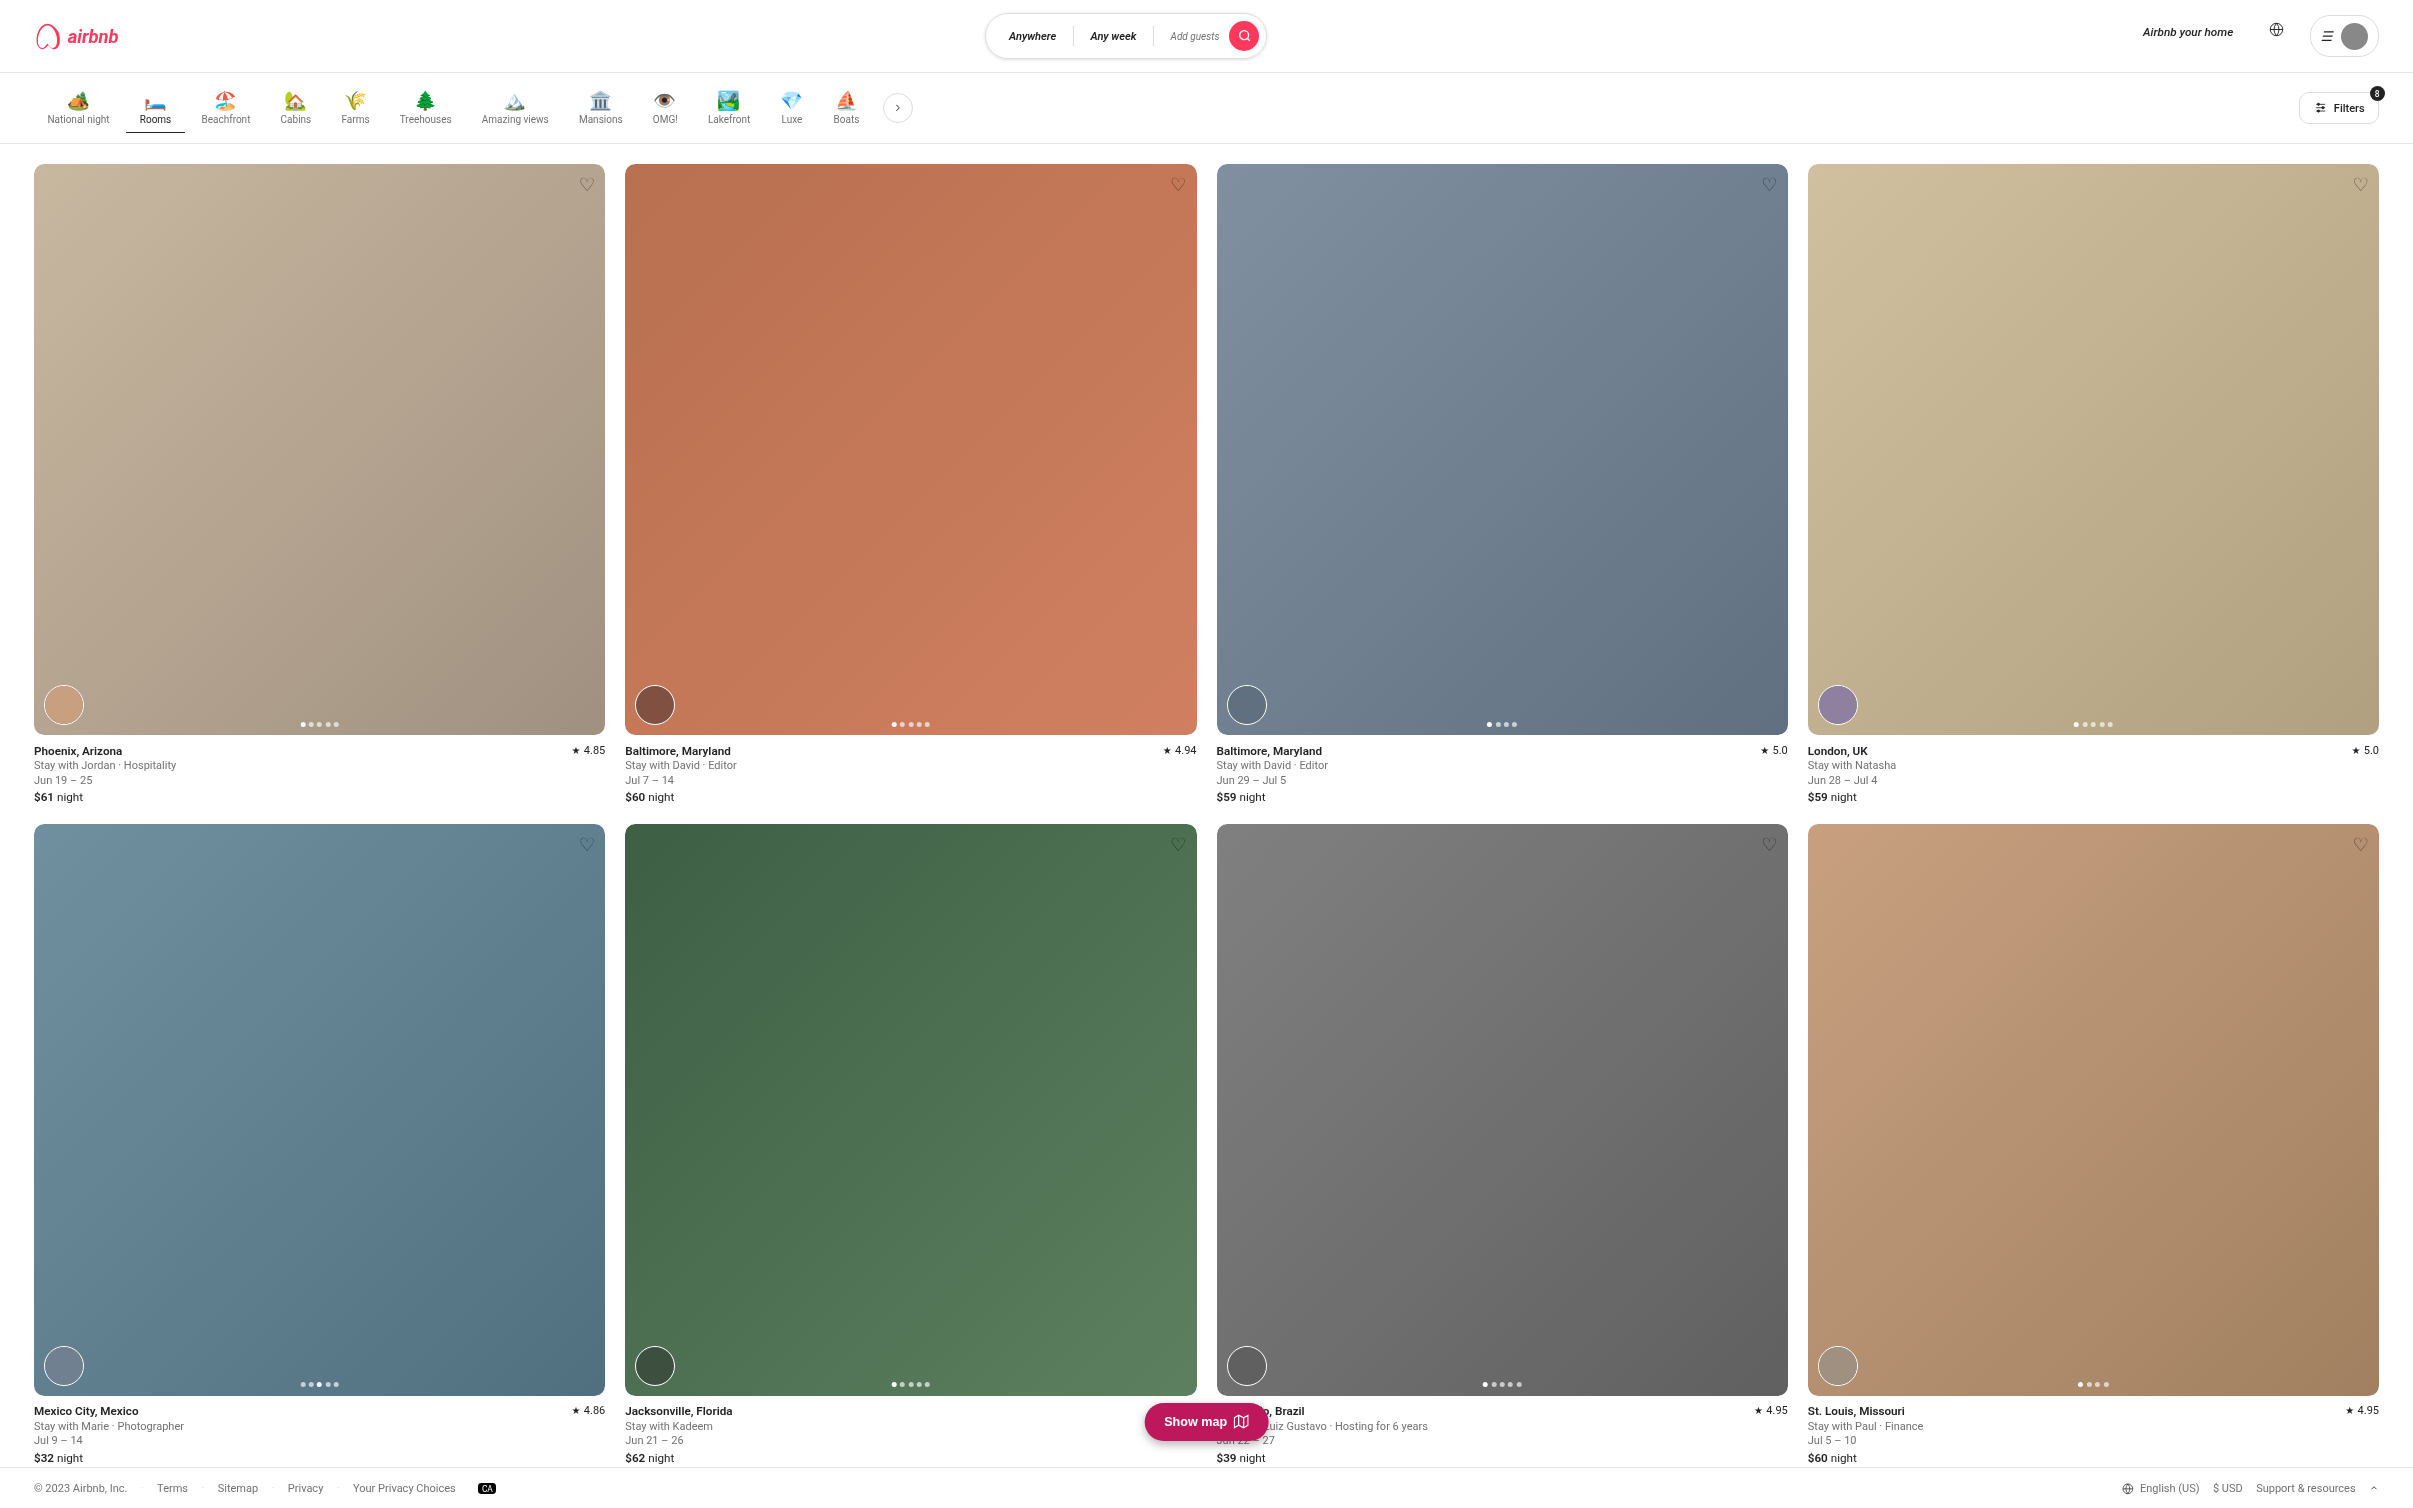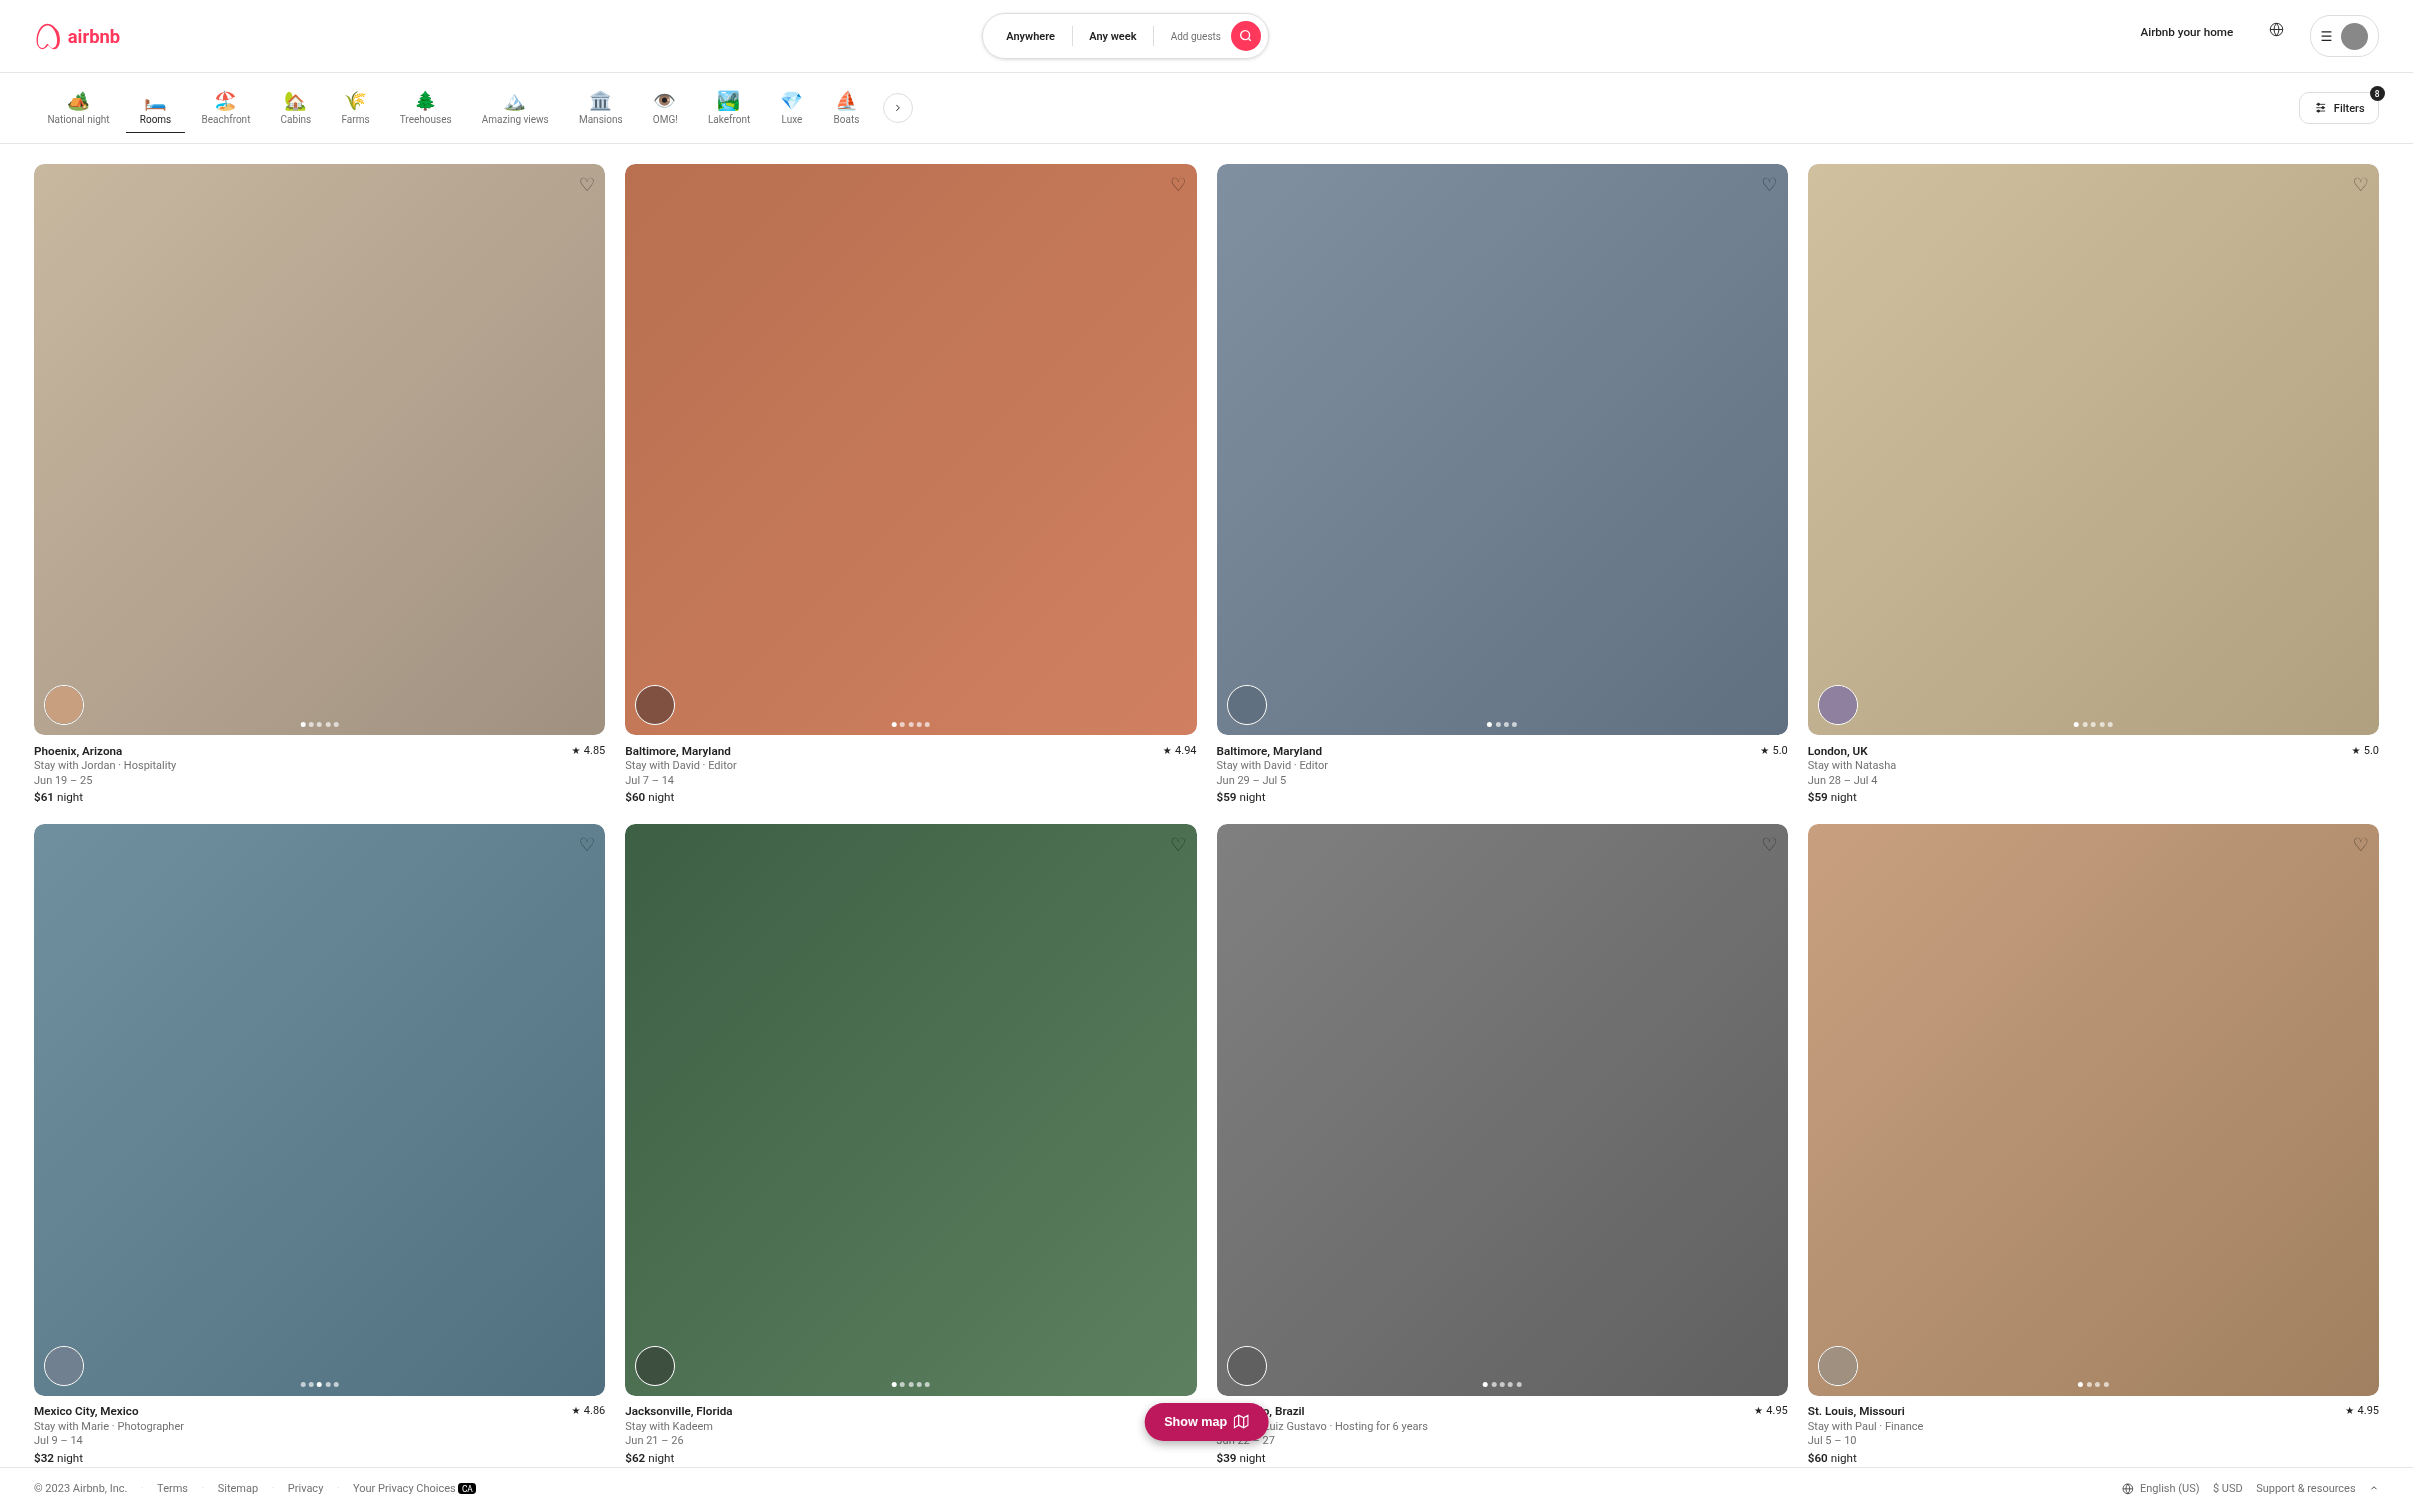--- a/index.html
+++ b/index.html
@@ -1,19 +1,19 @@
 <!DOCTYPE html>
 <html style="font-size:13.4px"><head>
   <meta charset="utf-8">
   <style>
     * { box-sizing: border-box; margin: 0; padding: 0; }
     body { font-family: -apple-system, BlinkMacSystemFont, 'Segoe UI', Roboto, sans-serif; background: #fff; color: #222; font-size: 11.7px; }
 
     
-    .header { display: flex; align-items: center; justify-content: space-between; padding: 13.4px 34px; border-bottom: 0.8px solid #e5e5e5; position: sticky; top: 0; background: #fff; z-index: 100; }
+    .header { display: flex; align-items: center; justify-content: space-between; padding: 13.4px 34px; border-bottom: 0.8px solid #e5e5e5; position: sticky; top: 0; background: #fff; z-index: 100; font-style: italic; }
     .logo { display: flex; align-items: center; gap: 6.7px; color: #FF385C; font-weight: 700; font-size: 18.4px; }
     .logo-icon { width: 27px; height: 27px; }
     .search-bar { display: flex; align-items: center; border: 0.8px solid #ddd; border-radius: 34px; padding: 6.7px 6.7px 6.7px 13.4px; box-shadow: 0 0.8px 3.4px rgba(0,0,0,0.15); gap: 0; }
     .search-bar .divider { width: 0.8px; height: 20px; background: #ddd; margin: 0 6.7px; }
     .search-item { padding: 0 10px; font-size: 11px; cursor: pointer; }
     .search-item span { display: block; font-weight: 600; font-size: 11px; }
     .search-item small { color: #717171; font-size: 10px; }
     .search-btn { background: #FF385C; border: none; border-radius: 50%; width: 30px; height: 30px; display: flex; align-items: center; justify-content: center; cursor: pointer; color: #fff; font-size: 13.4px; }
     .header-right { display: flex; align-items: flex-start; gap: 19px; }
     .airbnb-home { font-size: 11.7px; font-weight: 500; cursor: pointer; padding: 10px; border-radius: 20px; }
@@ -50,21 +50,21 @@
 
     
     .show-map-btn { position: fixed; bottom: 67px; left: 50%; transform: translateX(-50%); background: #be185d; color: #fff; border: none; border-radius: 34px; padding: 11.7px 20px; font-size: 12.6px; font-weight: 600; cursor: pointer; display: flex; align-items: center; gap: 6.7px; z-index: 200; box-shadow: 0 3.4px 10px rgba(0,0,0,0.3); }
 
     
     .footer { border-top: 0.8px solid #e5e5e5; padding: 13.4px 34px; display: flex; align-items: center; justify-content: space-between; background: #fff; position: fixed; bottom: 0; left: 0; right: 0; font-size: 11px; color: #717171; }
     .footer-left { display: flex; gap: 13.4px; align-items: center; }
     .footer-left a { color: #717171; text-decoration: none; }
     .footer-right { display: flex; align-items: center; gap: 13.4px; text-align: center; }
     .footer-sep { color: #ddd; }
-    .privacy-badge { background: #000000; border-radius: 3.4px; padding: 0.8px 3.4px; font-size: 8.4px; color: #fff; }
+    .privacy-badge { background: #000000; border-radius: 3.4px; padding: 0.8px 3.4px; font-size: 8.4px; color: #fff; margin-left: 20px; }
 
     
     .img-dots { display: flex; gap: 3.4px; position: absolute; bottom: 8.4px; left: 50%; transform: translateX(-50%); }
     .img-dot { width: 5px; height: 5px; border-radius: 50%; background: rgba(255,255,255,0.65); }
     .img-dot.active { background: #fff; width: 5px; height: 5px; }
     .partial-card { cursor: pointer; }
     .partial-img { border-radius: 10px; overflow: hidden; height: 101px; background: #ddd; position: relative; }
 
     
     .img-color-1 { background: linear-gradient(135deg, #c8b8a0 0%, #a09080 100%); }

